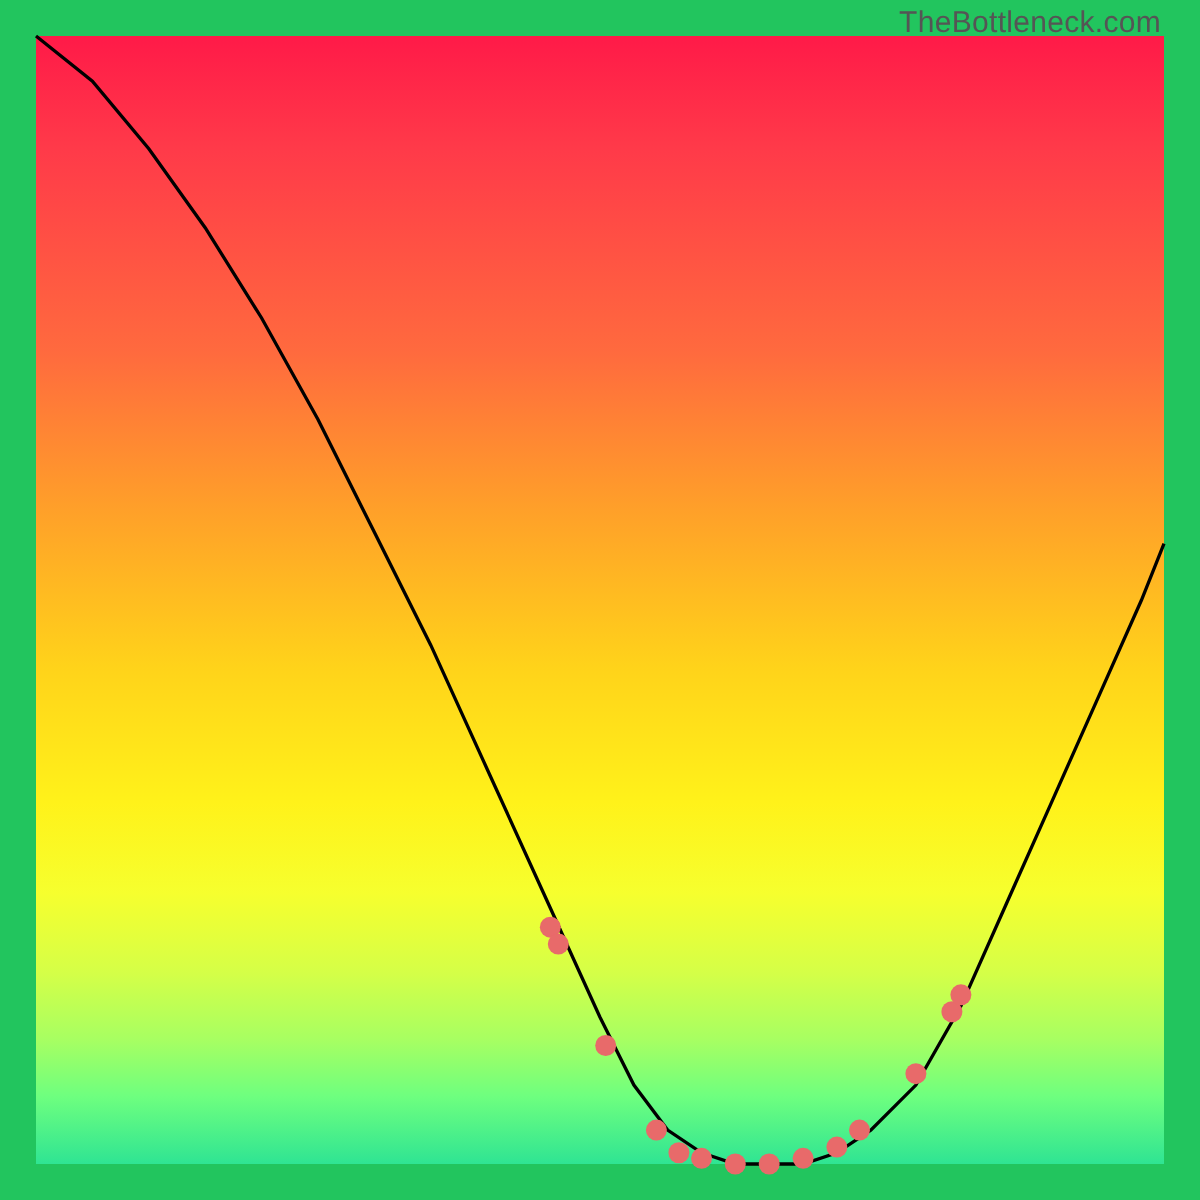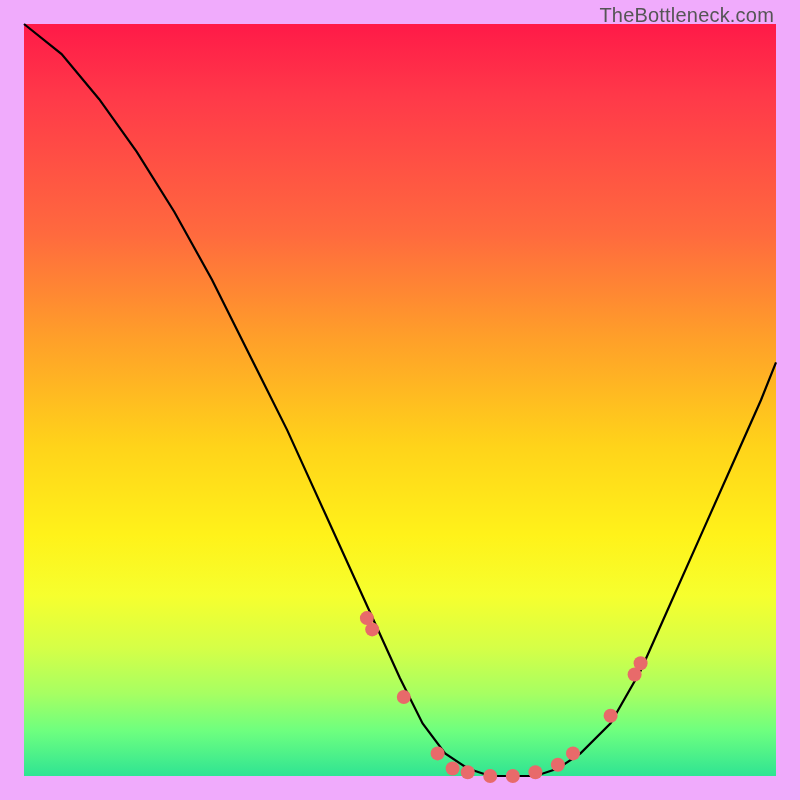--- a/index.html
+++ b/index.html
@@ -9,21 +9,21 @@
     height: 800px;
     background: #000;
     overflow: hidden;
   }
   .frame {
     position: absolute;
     left: 0;
     top: 0;
     width: 800px;
     height: 800px;
-    background: #f0abfc;
+    background: #22c55e;
   }
   .plot-area {
     position: absolute;
     left: 24px;
     top: 24px;
     width: 752px;
     height: 752px;
     
     background: linear-gradient(
       to bottom,

